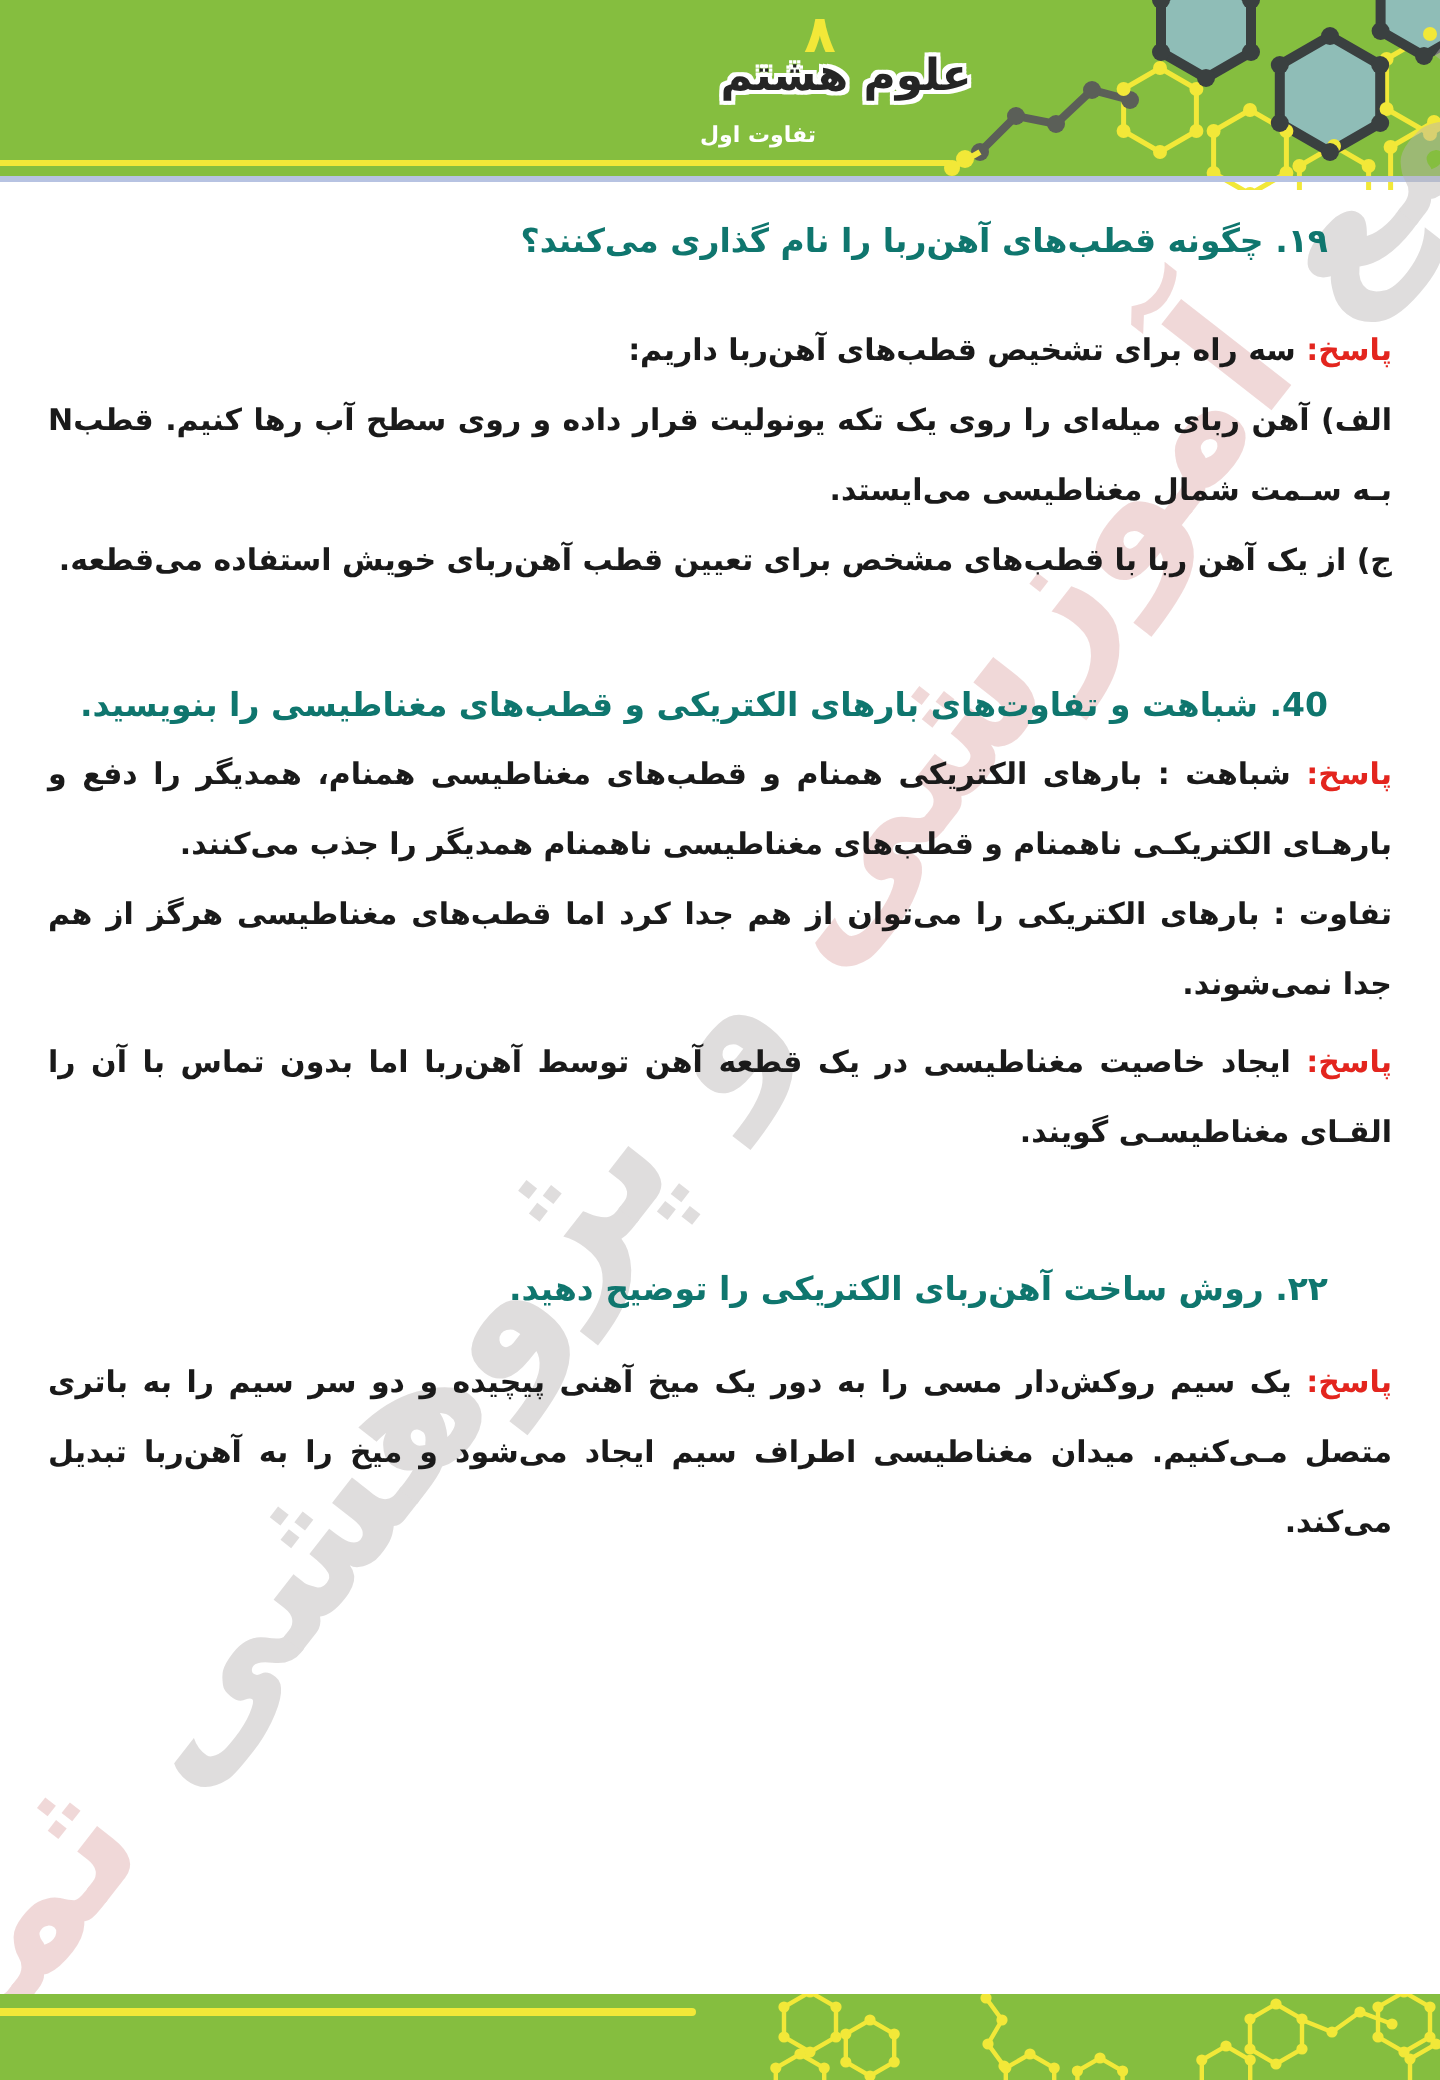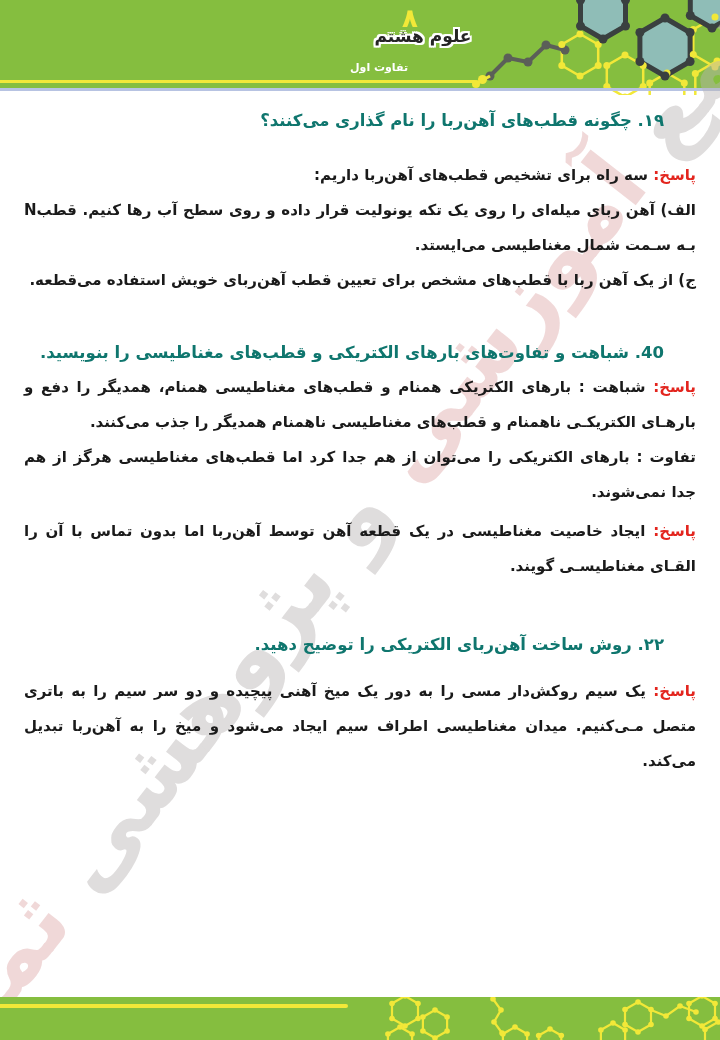--- a/index.html
+++ b/index.html
@@ -10,21 +10,21 @@
 
   
   .band { position:absolute; top:0; left:0; width:720px; height:88px; background:#85BE3F; }
   .edge-line { position:absolute; top:88px; left:0; width:720px; height:3px; background:#B7C3E2; }
   .hline { position:absolute; top:80px; left:0; width:476px; height:3px; background:#F2E838; border-radius:0 2px 2px 0; }
   .hdot  { position:absolute; top:75px; left:478px; width:9px; height:9px; border-radius:50%; background:#F2E838; }
   .logo { position:absolute; top:0; left:338px; width:170px; height:88px; }
   .grade { position:absolute; top:4px; left:64px; color:#F2E838; font-size:26px; font-weight:bold; line-height:28px; }
   .logo-title {
     position:absolute; top:26px; left:0; width:170px; text-align:center;
-    font-size:17px; font-weight:bold; color:#252525; letter-spacing:1px;
+    font-size:22px; font-weight:bold; color:#252525; letter-spacing:1px;
     text-shadow:-2px -2px 0 #fff, 2px -2px 0 #fff, -2px 2px 0 #fff, 2px 2px 0 #fff,
                 0 -2px 0 #fff, 0 2px 0 #fff, -2px 0 0 #fff, 2px 0 0 #fff;
   }
   .logo-sub { position:absolute; top:61px; left:12px; font-size:11px; font-weight:bold; color:#ffffff; }
   .header-mol { position:absolute; top:0; left:420px; }
 
   
   .footer { position:absolute; top:997px; left:0; width:720px; height:43px; background:#85BE3F; }
   .fline { position:absolute; top:7px; left:0; width:348px; height:4px; background:#F2E838; border-radius:0 2px 2px 0; }
   .footer-mol { position:absolute; top:0; left:360px; }

